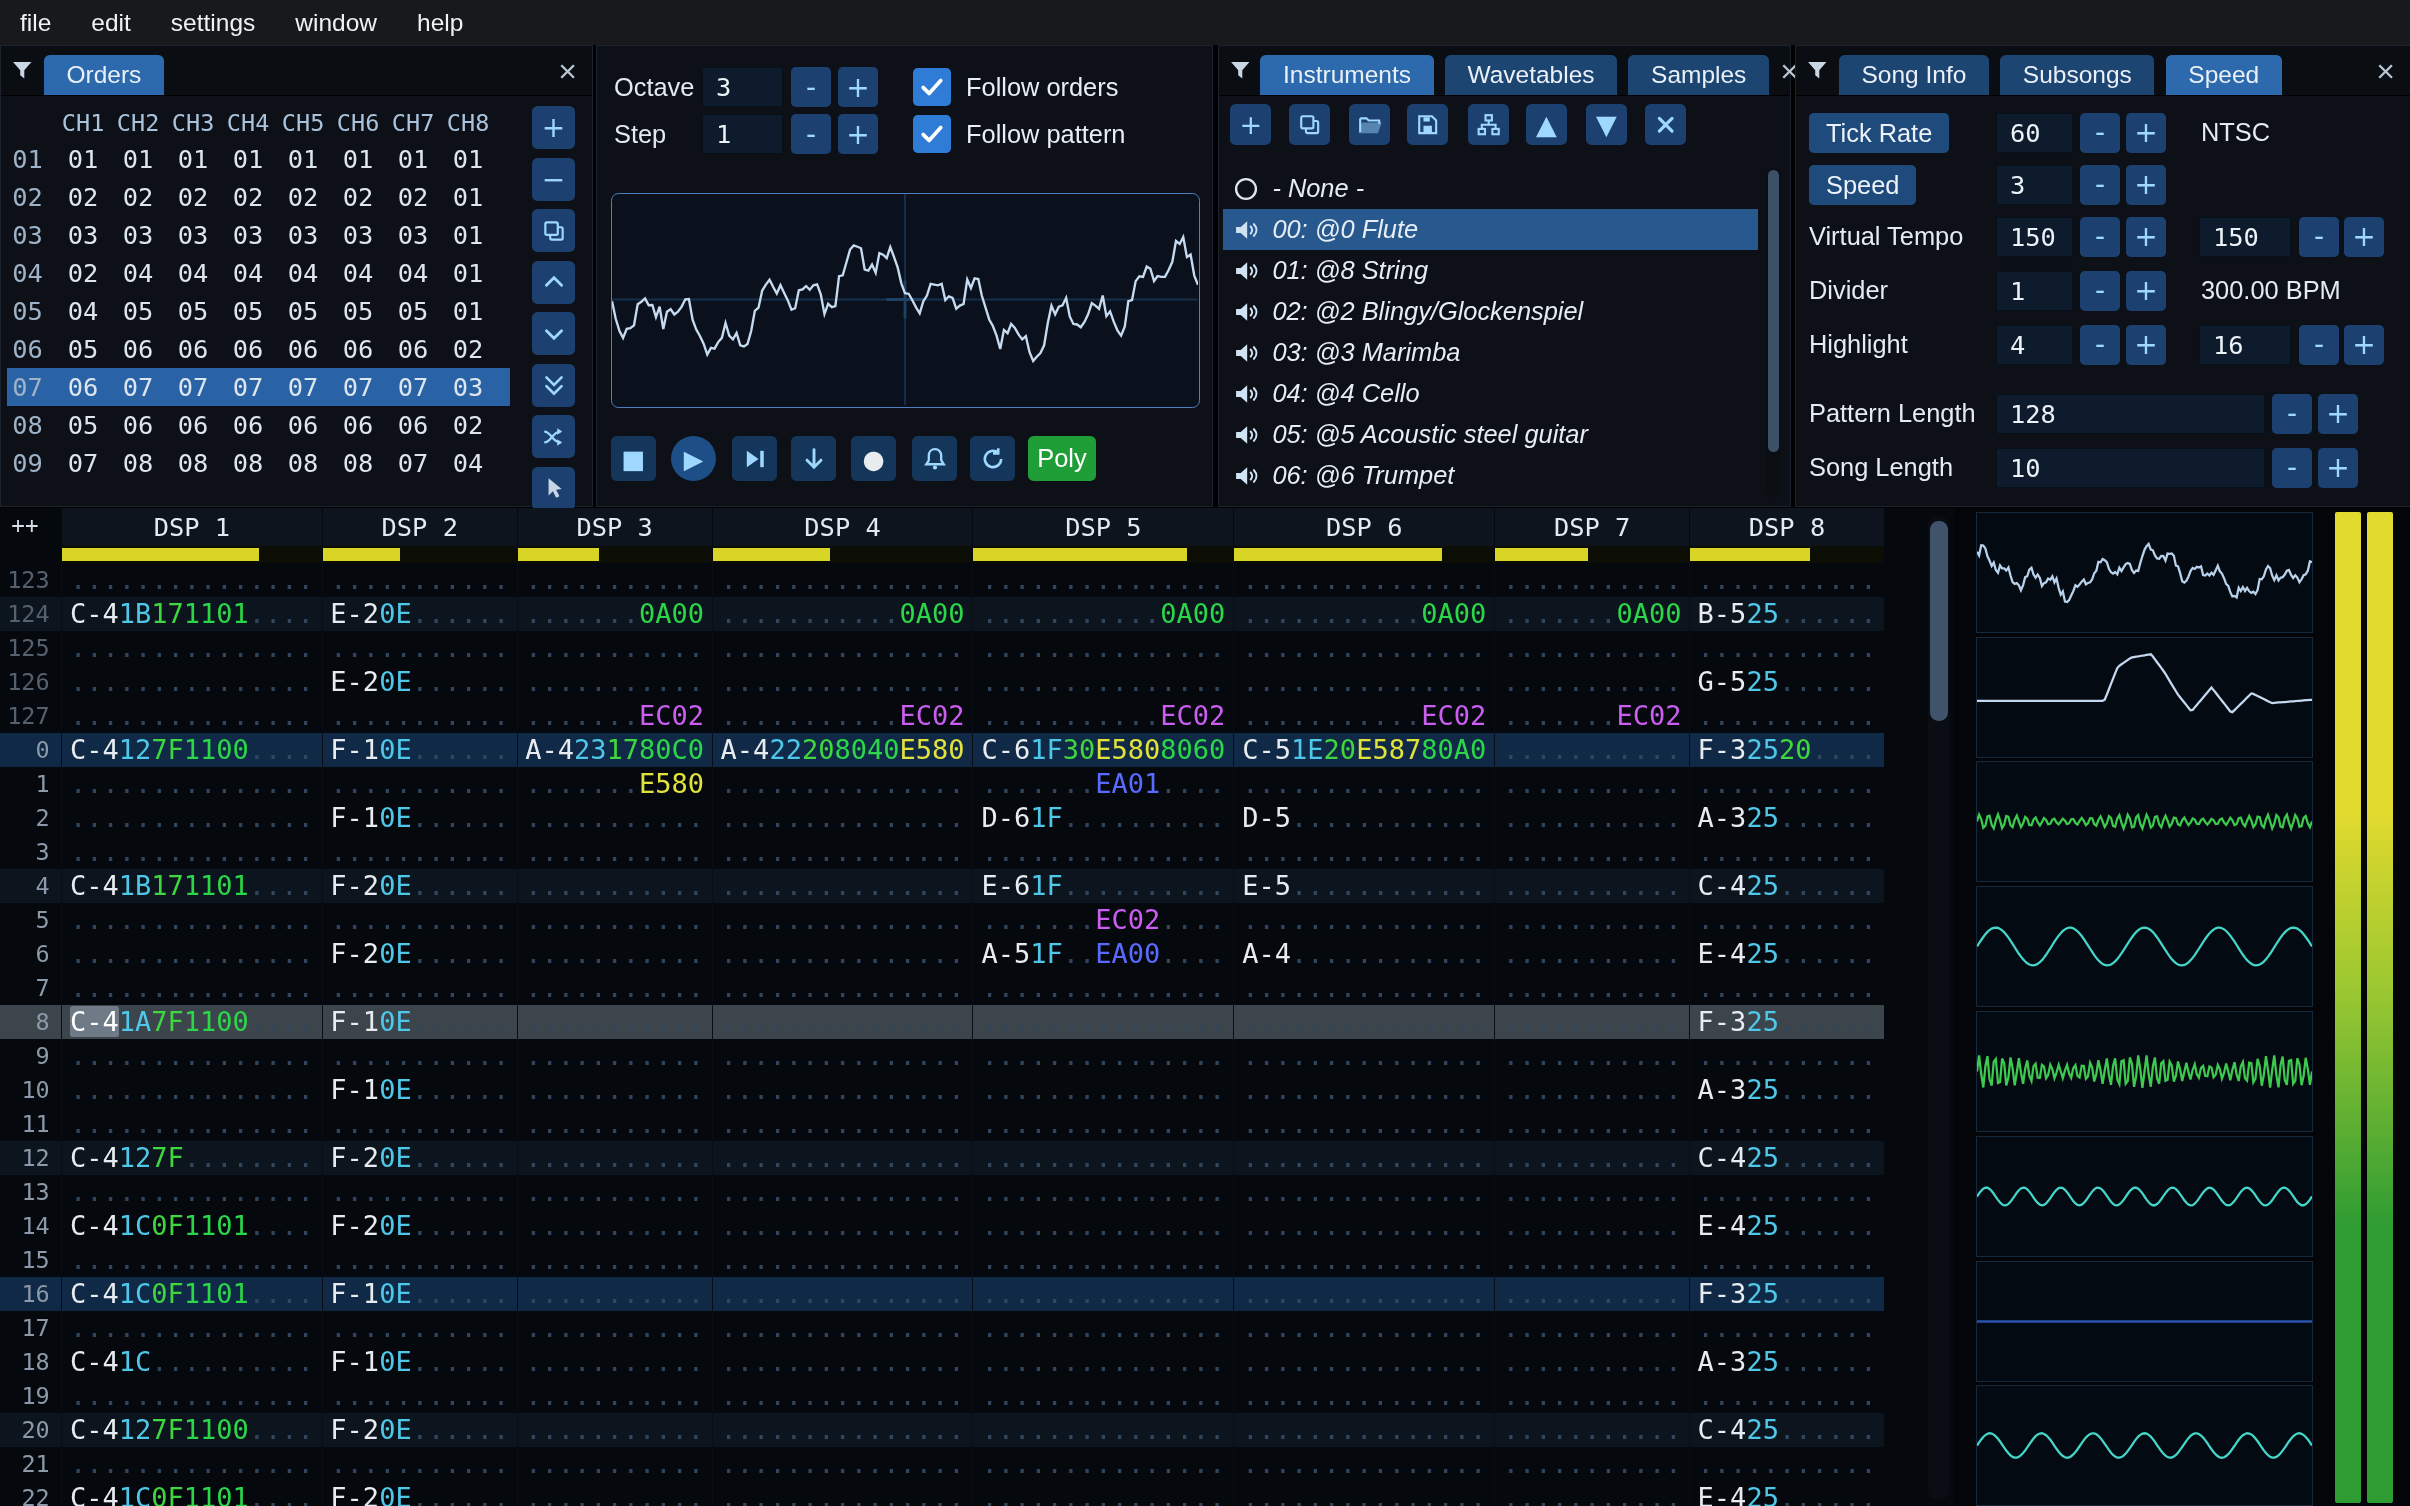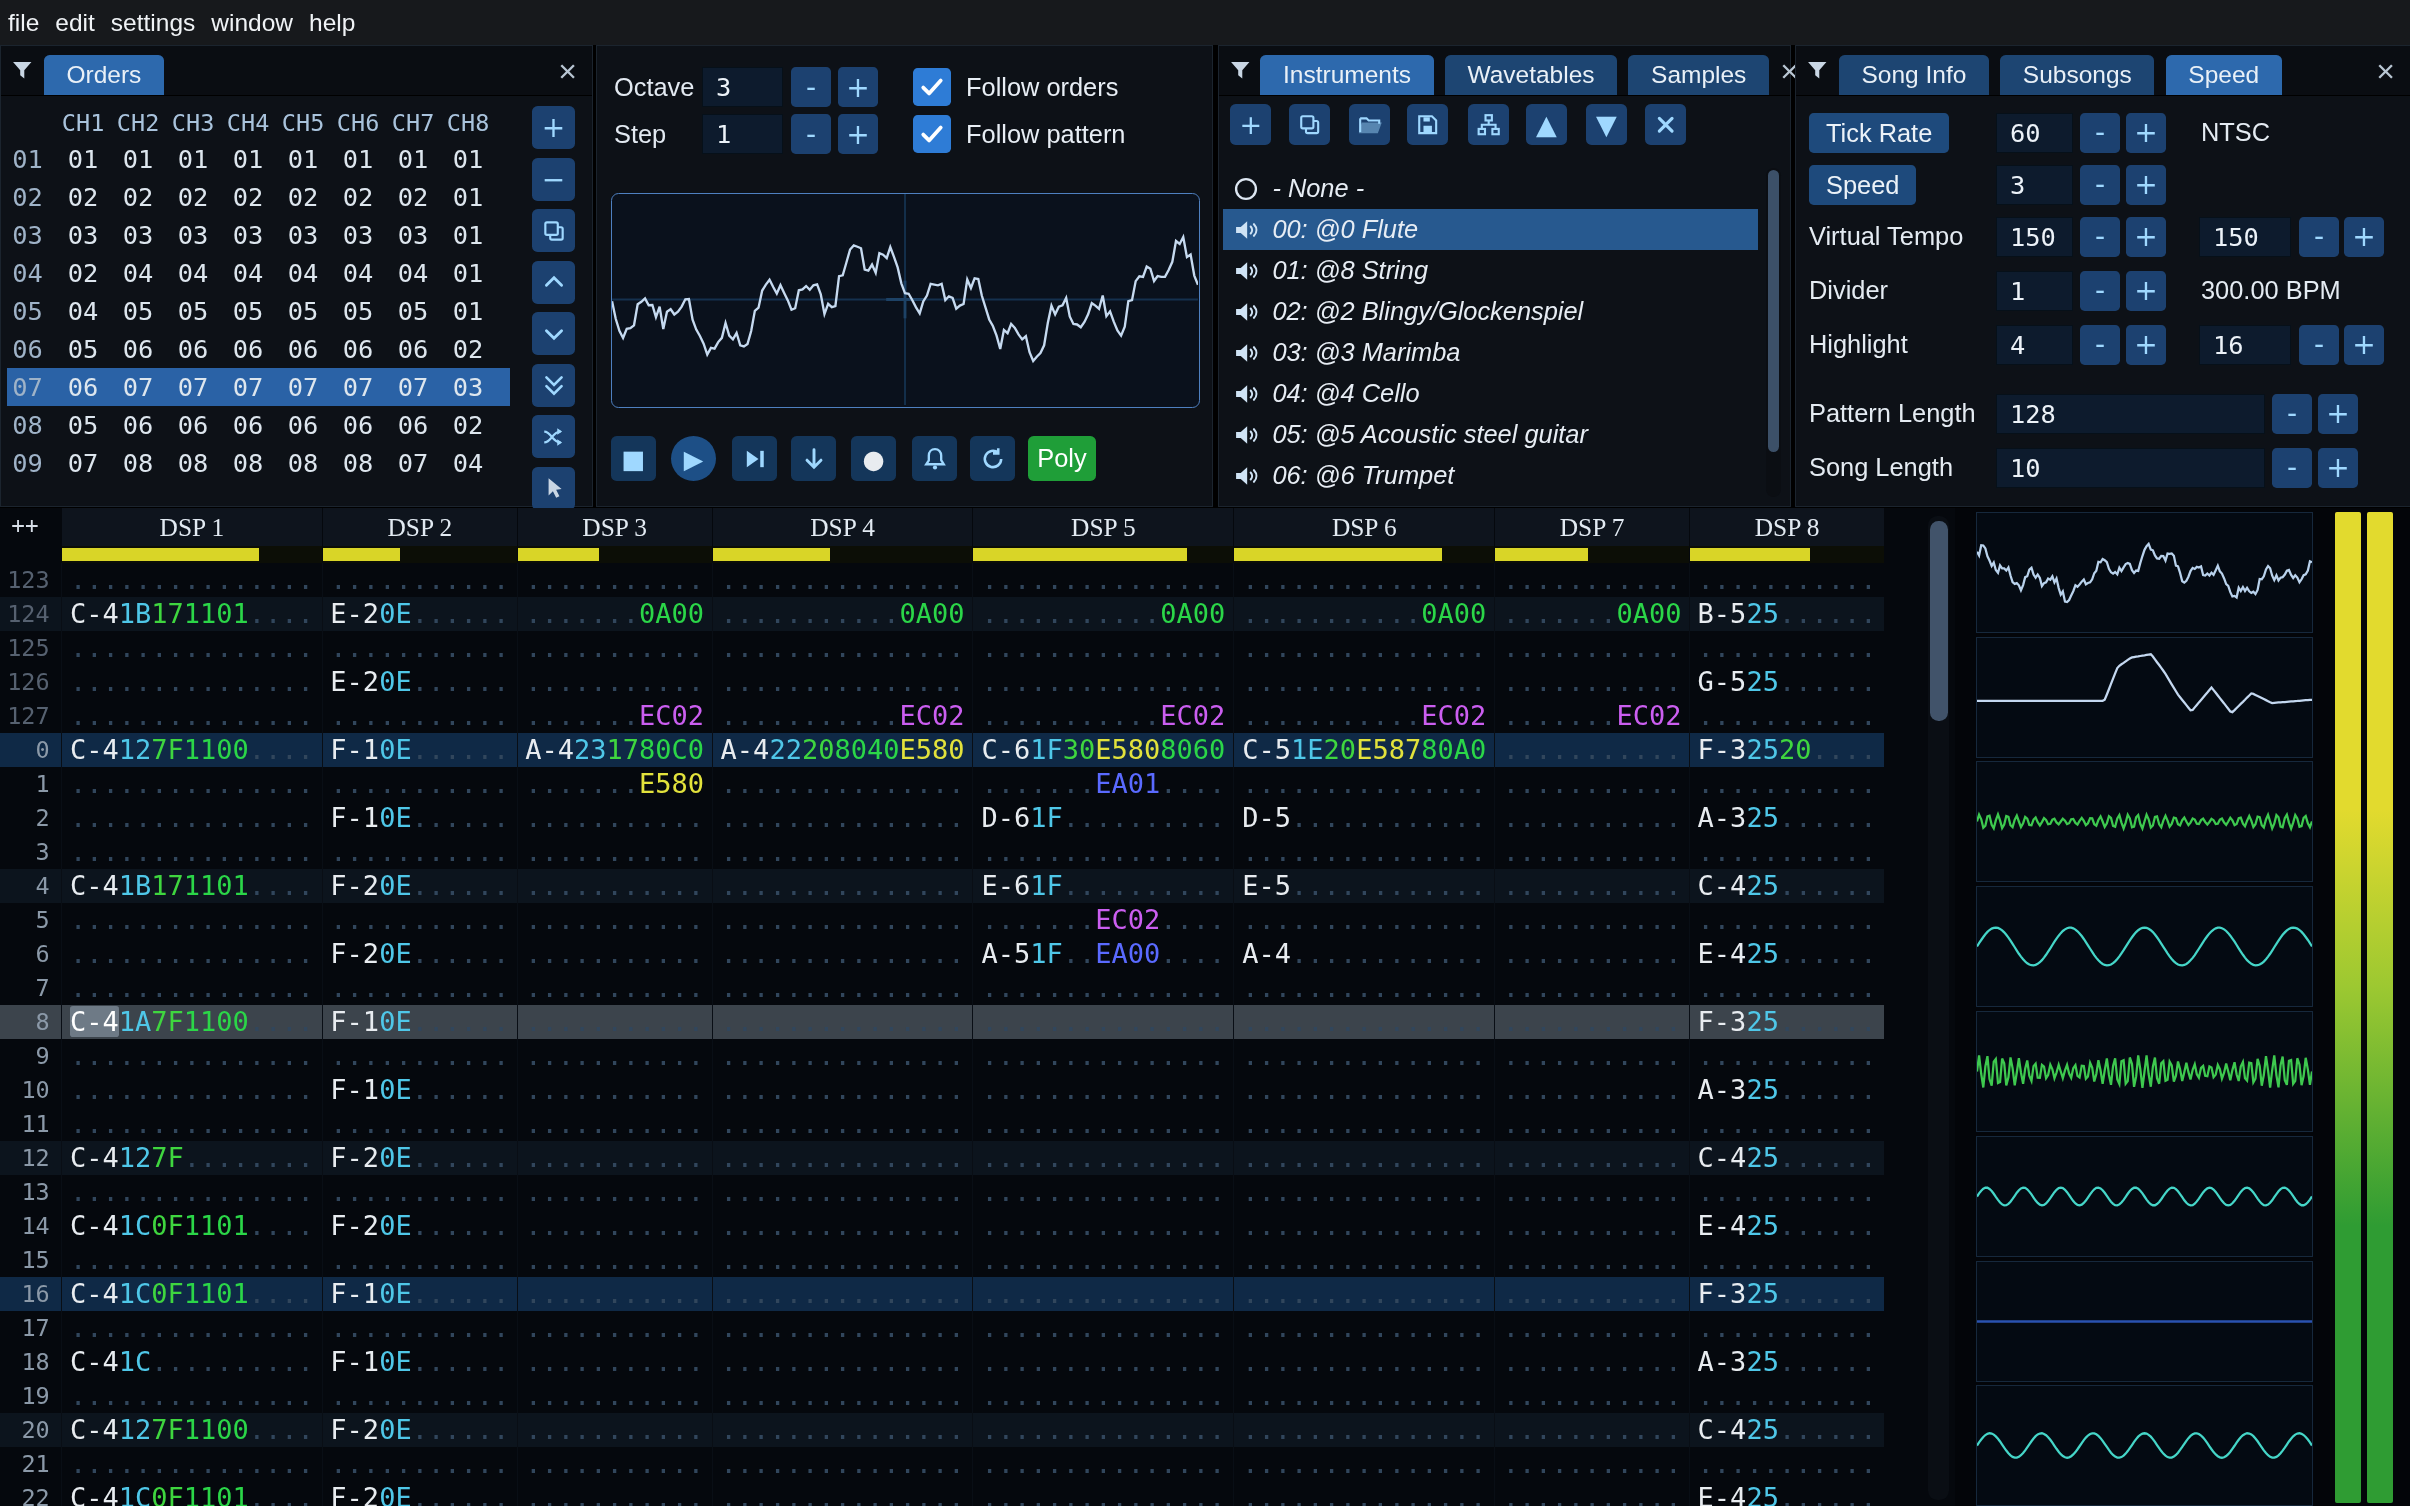--- a/index.html
+++ b/index.html
@@ -5,21 +5,21 @@
   html,body{margin:0;padding:0;}
   body{
     width:2411px;height:1507px;position:relative;overflow:hidden;
     background:#000;color:#e8eef4;
     font-family:"Liberation Sans",sans-serif;
   }
   
   #menubar{position:absolute;left:0;top:0;width:2411px;height:45px;background:#17191c;
     display:flex;align-items:center;font-size:24.5px;border-bottom:0.9px solid #000;}
   #menu-items{display:flex;}
-  .menu-item{padding:0 8px;color:#f0f3f6;}
+  .menu-item{padding:0 20px;color:#f0f3f6;}
   #menu-status{margin-left:13px;color:#eef2f6;white-space:pre;}
   
   .panel{position:absolute;top:45px;height:462px;background:#0d1117;border:0.9px solid #1b242e;box-sizing:border-box;}
   #orders-panel{left:0;width:593px;}
   #play-panel{left:596px;width:617px;}
   #instruments-panel{left:1218px;width:573px;}
   #song-panel{left:1795px;width:616px;}
   .titlebar{height:49px;background:#0a0d12;display:flex;align-items:flex-end;border-bottom:0.9px solid #000;}
   .funnel-wrap{width:26px;height:26px;align-self:center;margin:0 7.5px 0 9.4px;display:flex;}
   .funnel-wrap svg{width:24.5px;height:24.5px;}
@@ -89,21 +89,21 @@
   .s-input.wide{width:269px;}
   .s-mini{position:absolute;top:0.9px;width:40px;height:40px;background:var(--col-button);border-radius:4.7px;
     color:var(--col-button-icon);font-size:28px;display:flex;align-items:center;justify-content:center;
     font-family:"DejaVu Sans",sans-serif;}
   .s-suffix{position:absolute;left:405px;line-height:41px;font-size:25.4px;color:#e4ebf2;white-space:nowrap;}
   
   #pattern{position:absolute;left:0;top:508px;width:1955px;height:999px;background:#05080d;
     overflow:hidden;font-family:"DejaVu Sans Mono",monospace;}
   #pat-header{display:flex;height:55px;width:1884px;}
   .pat-corner{width:61px;font-size:22.6px;color:#d6dde6;padding:3.8px 0 0 11.3px;box-sizing:border-box;}
-  .pat-ch{box-sizing:border-box;border-left:0.9px solid #05080d;font-family:Liberation Serif, serif;}
+  .pat-ch{box-sizing:border-box;border-left:0.9px solid #05080d;}
   .pat-ch-name{height:38px;line-height:38px;text-align:center;font-size:25.4px;color:#e2eaf2;background:#0e141d;}
   .pat-vu{height:17px;background:#0c0e06;position:relative;}
   .pat-vu .fill{position:absolute;left:0;top:1.9px;bottom:1.9px;background:var(--col-vu);}
   #pat-rows{width:1884px;}
   .prow{display:flex;height:34px;line-height:34px;font-size:27px;white-space:pre;}
   .prow .rlabel{width:61px;text-align:right;padding-right:11.3px;box-sizing:border-box;font-size:23.5px;color:#8b99a8;}
   .prow.prev .rlabel{color:#566170;}
   .prow.hl1{background:var(--col-row-hl1);}
   .prow.hl2{background:var(--col-row-hl2);}
   .prow.cur{background:var(--col-row-cursor);}

